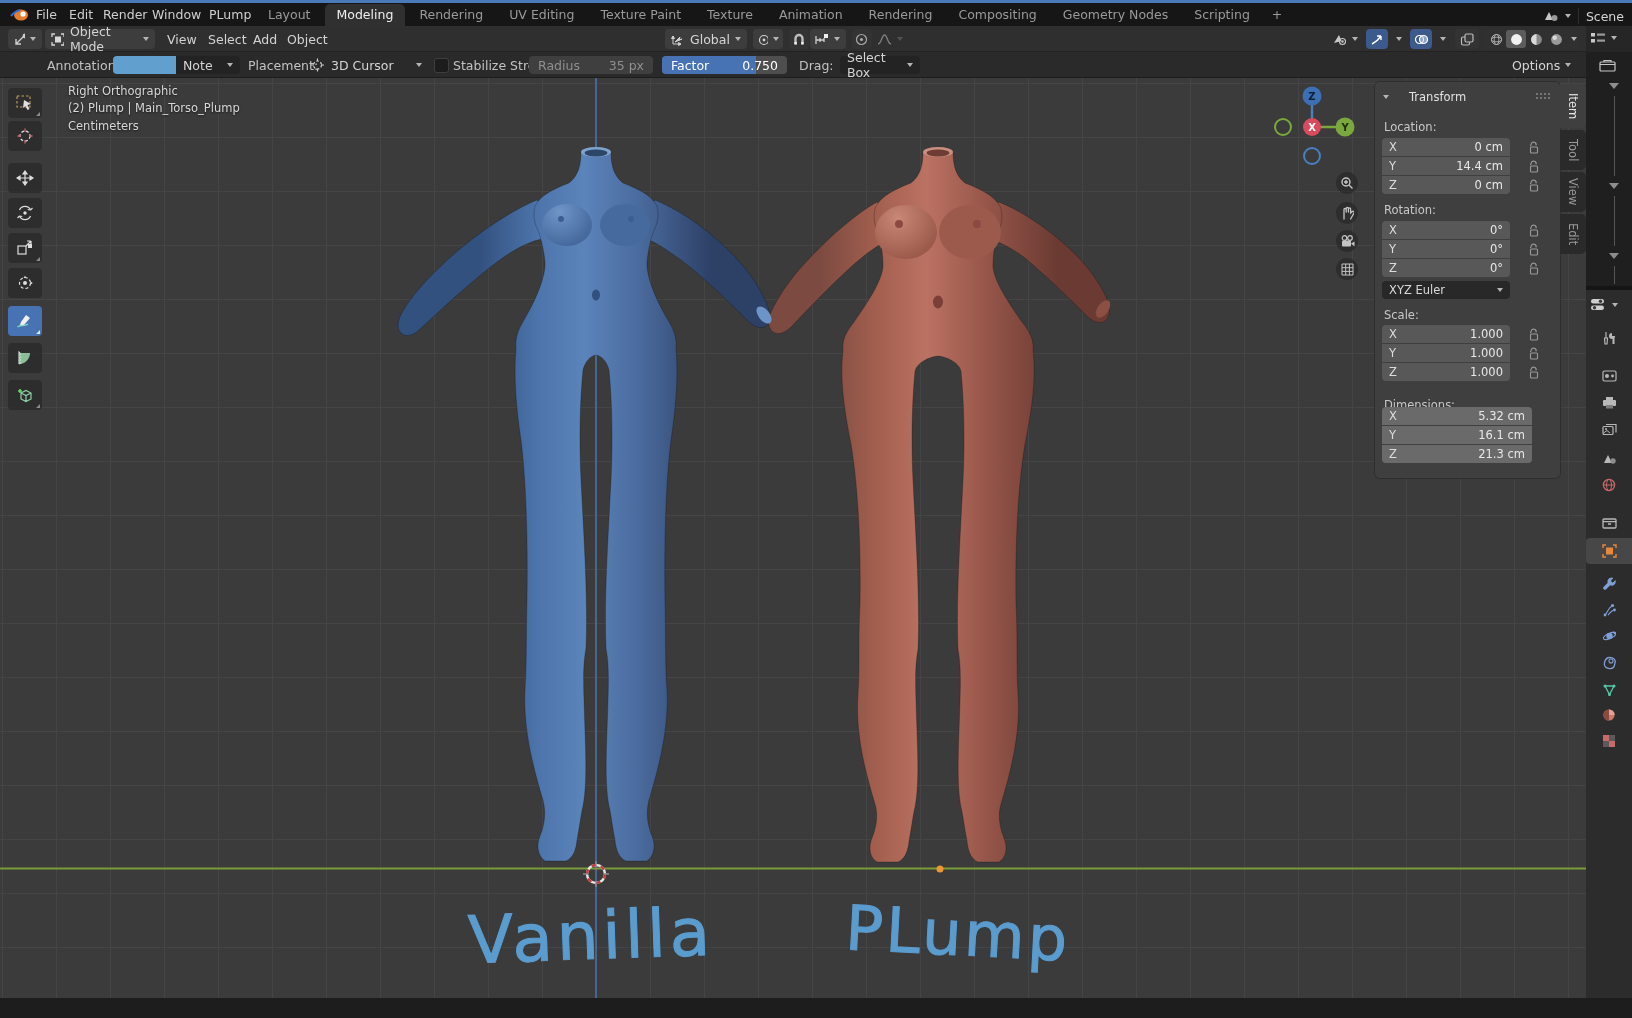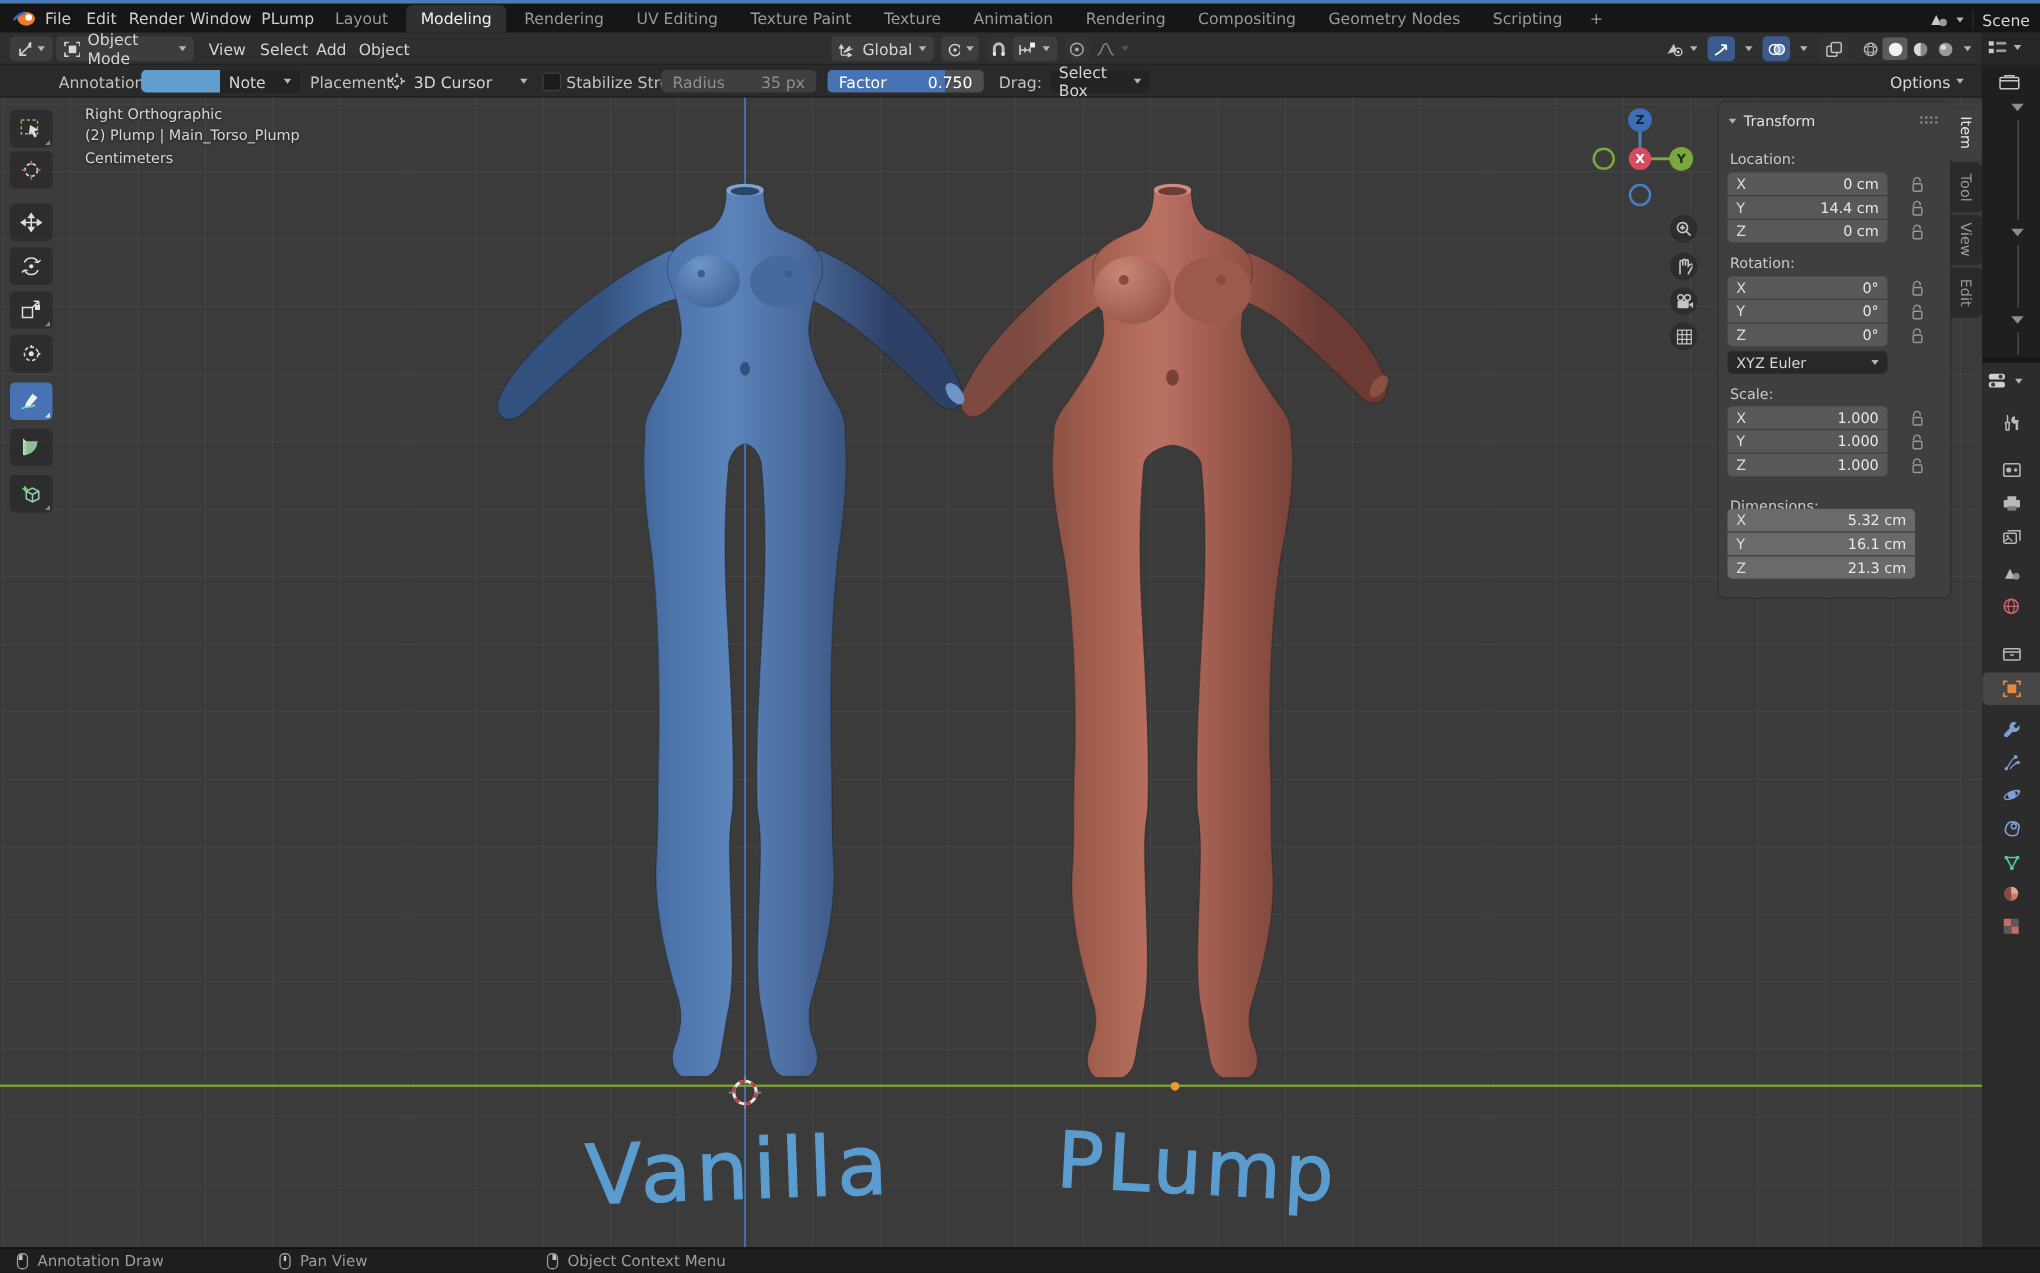--- a/index.html
+++ b/index.html
@@ -473,21 +473,21 @@
           <path d="M11 8.5 l3.5 -2 v5 Z" fill="#c5c5c5"></path>
         </svg>
     </div>
     <div class="fbtn" style="top:180px">
       <svg width="13" height="13">
           <path d="M1 1 H12 V12 H1 Z M1 4.7 H12 M1 8.4 H12 M4.7 1 V12 M8.4 1 V12" stroke="#c5c5c5" stroke-width="1" fill="none"></path>
         </svg>
     </div>
 
     <div id="npanel" class="abs">
-      <div class="abs flex" style="left:8px;top:8px;gap:6px">
+      <div class="abs flex" style="left:8px;top:8px;gap:20px">
         <span class="chev" style="margin-left:0"></span>
         <span style="color:#e2e2e2">Transform</span>
       </div>
       <svg class="abs" style="left:160px;top:10px" width="16" height="8">
         <g fill="#8a8a8a">
             <circle cx="2" cy="2" r="1"></circle>
             <circle cx="6" cy="2" r="1"></circle>
             <circle cx="10" cy="2" r="1"></circle>
             <circle cx="14" cy="2" r="1"></circle>
             <circle cx="2" cy="6" r="1"></circle>
@@ -748,37 +748,14 @@
         <svg width="14" height="14">
             <rect x="1" y="1" width="6" height="6" fill="#c96a6a"></rect>
             <rect x="7" y="7" width="6" height="6" fill="#c96a6a"></rect>
             <rect x="7" y="1" width="6" height="6" fill="#5a5a5a"></rect>
             <rect x="1" y="7" width="6" height="6" fill="#5a5a5a"></rect>
           </svg>
       </div>
     </div>
   </div>
 
-  <div id="statusbar" class="abs">
-    <div class="sb-item" style="left:13px">
-      <svg width="10" height="14">
-        <rect x="1" y="1" width="8" height="12" rx="3.5" fill="none" stroke="#9a9a9a" stroke-width="1.1"></rect>
-        <path d="M2 4 a3 3 0 0 1 3 -2.6 V6 H2 Z" fill="#c4c4c4"></path>
-      </svg>
-      <span>Annotation Draw</span>
-    </div>
-    <div class="sb-item" style="left:223px">
-      <svg width="10" height="14">
-        <rect x="1" y="1" width="8" height="12" rx="3.5" fill="none" stroke="#9a9a9a" stroke-width="1.1"></rect>
-        <rect x="4" y="2.5" width="2" height="4.5" rx="1" fill="#c4c4c4"></rect>
-      </svg>
-      <span>Pan View</span>
-    </div>
-    <div class="sb-item" style="left:437px">
-      <svg width="10" height="14">
-        <rect x="1" y="1" width="8" height="12" rx="3.5" fill="none" stroke="#9a9a9a" stroke-width="1.1"></rect>
-        <path d="M8 4 a3 3 0 0 0 -3 -2.6 V6 H8 Z" fill="#c4c4c4"></path>
-      </svg>
-      <span>Object Context Menu</span>
-    </div>
-  </div>
 
 </div>
 
 </body></html>

